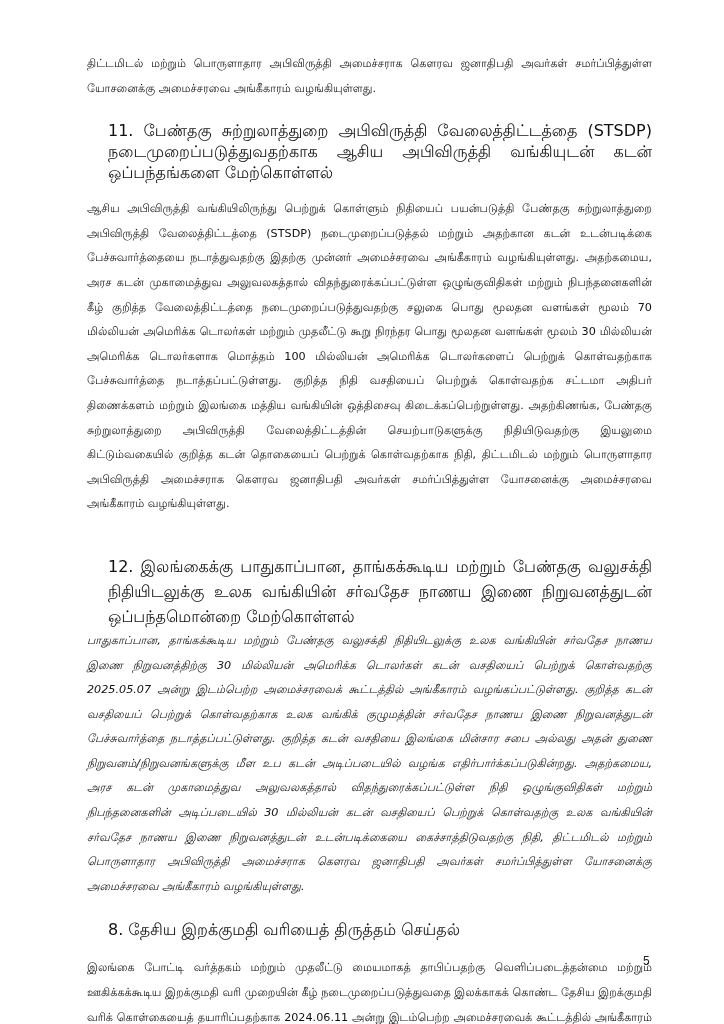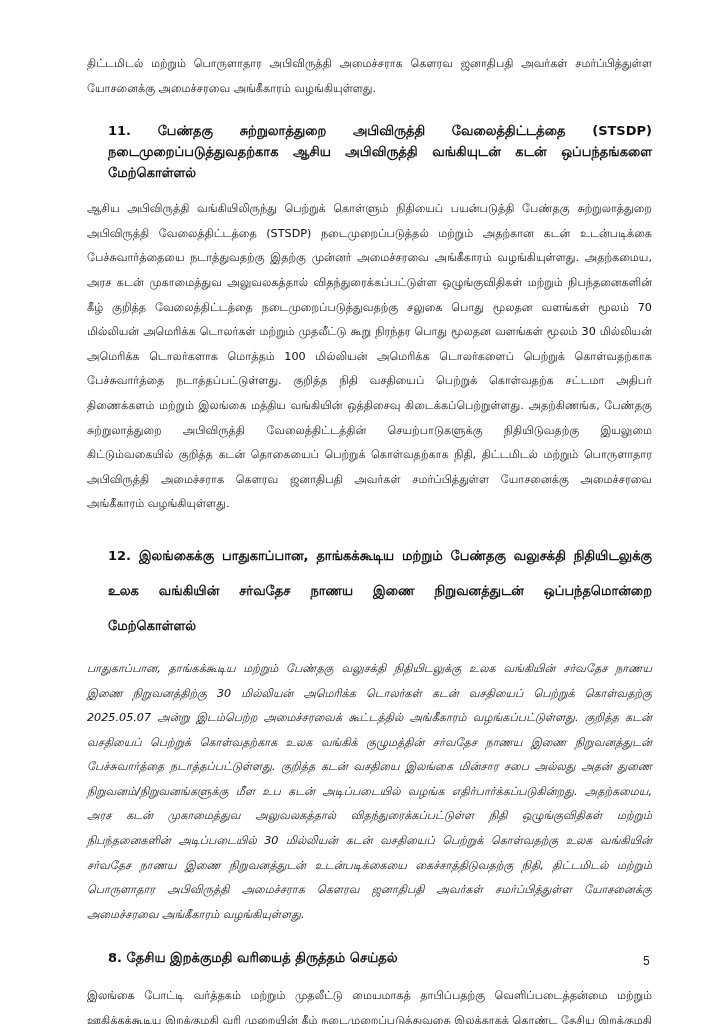--- a/index.html
+++ b/index.html
@@ -1,27 +1,27 @@
 <!DOCTYPE html>
 <html><head>
 <meta charset="utf-8">
 <style>
   html, body { margin: 0; padding: 0; background: #ffffff; }
   body { width: 724px; height: 1024px; position: relative; overflow: hidden;
          font-family: "DejaVu Sans", sans-serif; color: #111111; }
   .page { position: absolute; left: 0; top: 5px; width: 724px; height: 1024px; background: #ffffff; }
   .content { position: absolute; left: 87px; top: 47px; width: 565px; }
   p { margin: 0; font-size: 11.2px; line-height: 24.6px; text-align: justify; }
-  .heading { font-weight: bold; font-size: 13px; line-height: 22px; text-align: justify;
+  .heading { font-weight: normal; font-size: 16px; line-height: 22px; text-align: justify;
              padding-left: 21px; margin: 0; }
   .heading .num { display: inline-block; }
   #p-intro { margin-bottom: 19px; }
   #h-11 { margin-bottom: 14px; line-height: 21px; }
-  #p-11 { margin-bottom: 21px; }
-  #h-12 { margin-bottom: 14px; line-height: 35px; }
+  #p-11 { margin-bottom: 37px; }
+  #h-12 { line-height: 25px; }
   #p-12 { margin-bottom: 19px; font-style: italic; }
   #h-13 { margin-bottom: 14px; line-height: 24px; }
   .page-number { position: absolute; left: 643px; top: 949px; font-size: 12px;
                  font-family: "Liberation Sans", sans-serif; color: #222; }
 </style>
 </head>
 <body>
 
 <div class="page">
   <div class="content">

